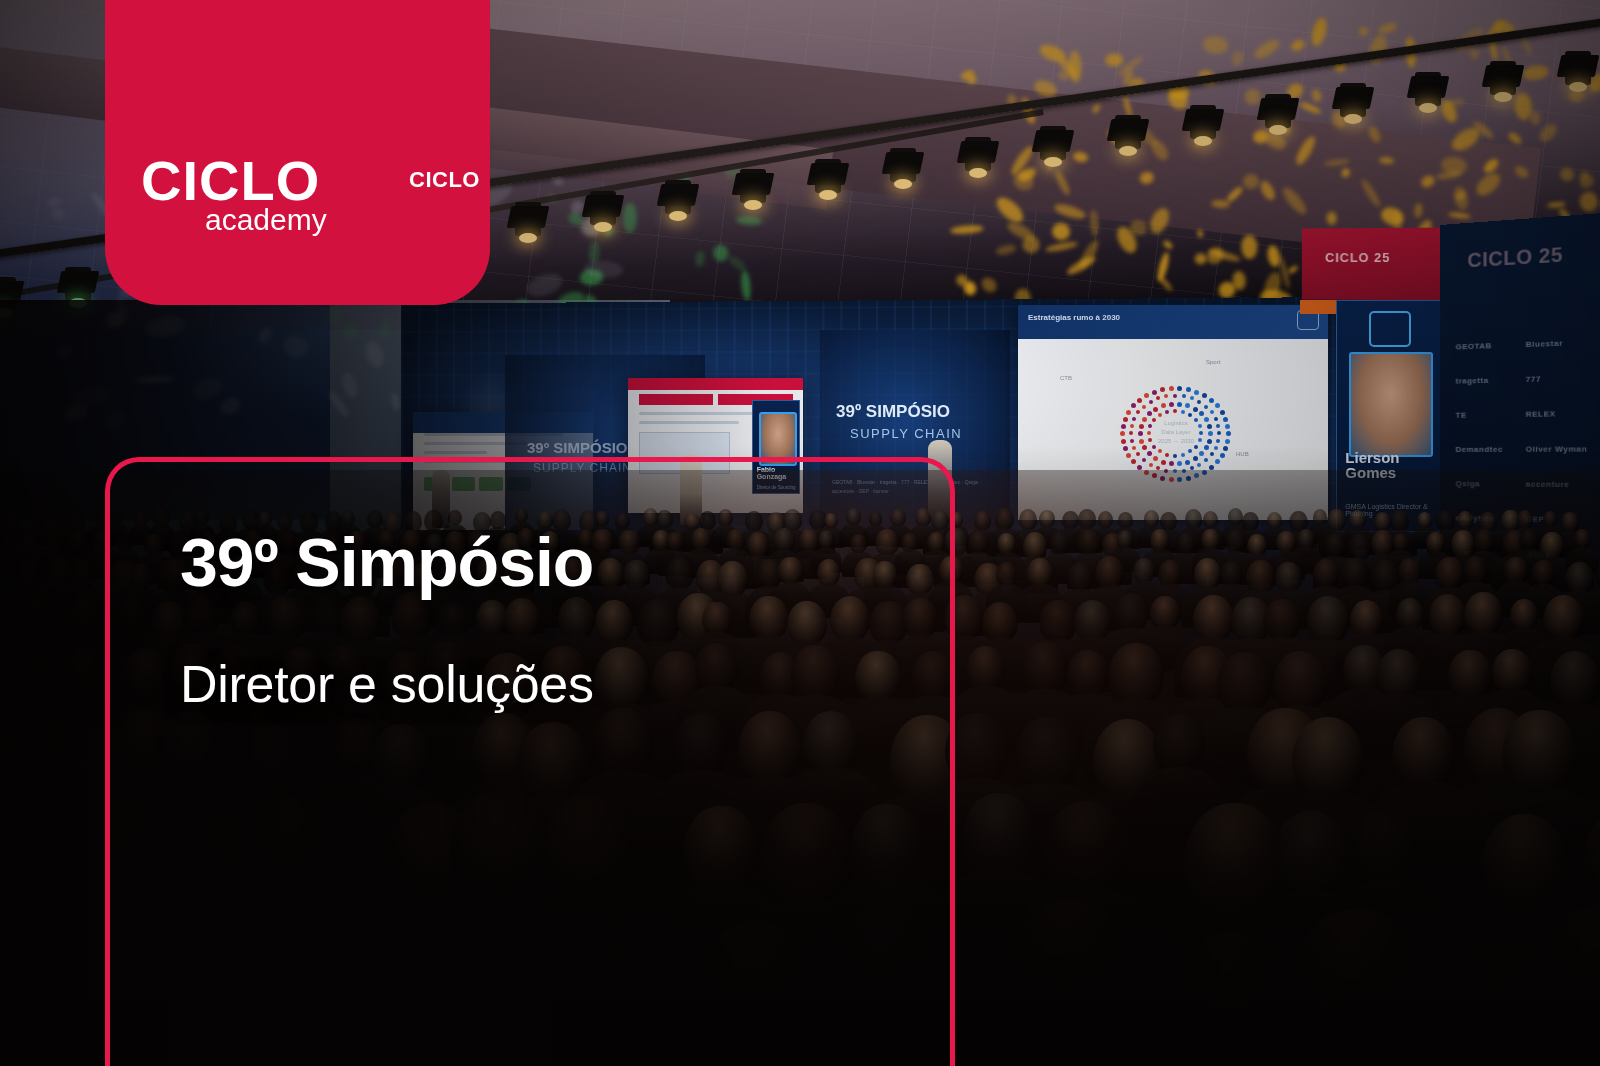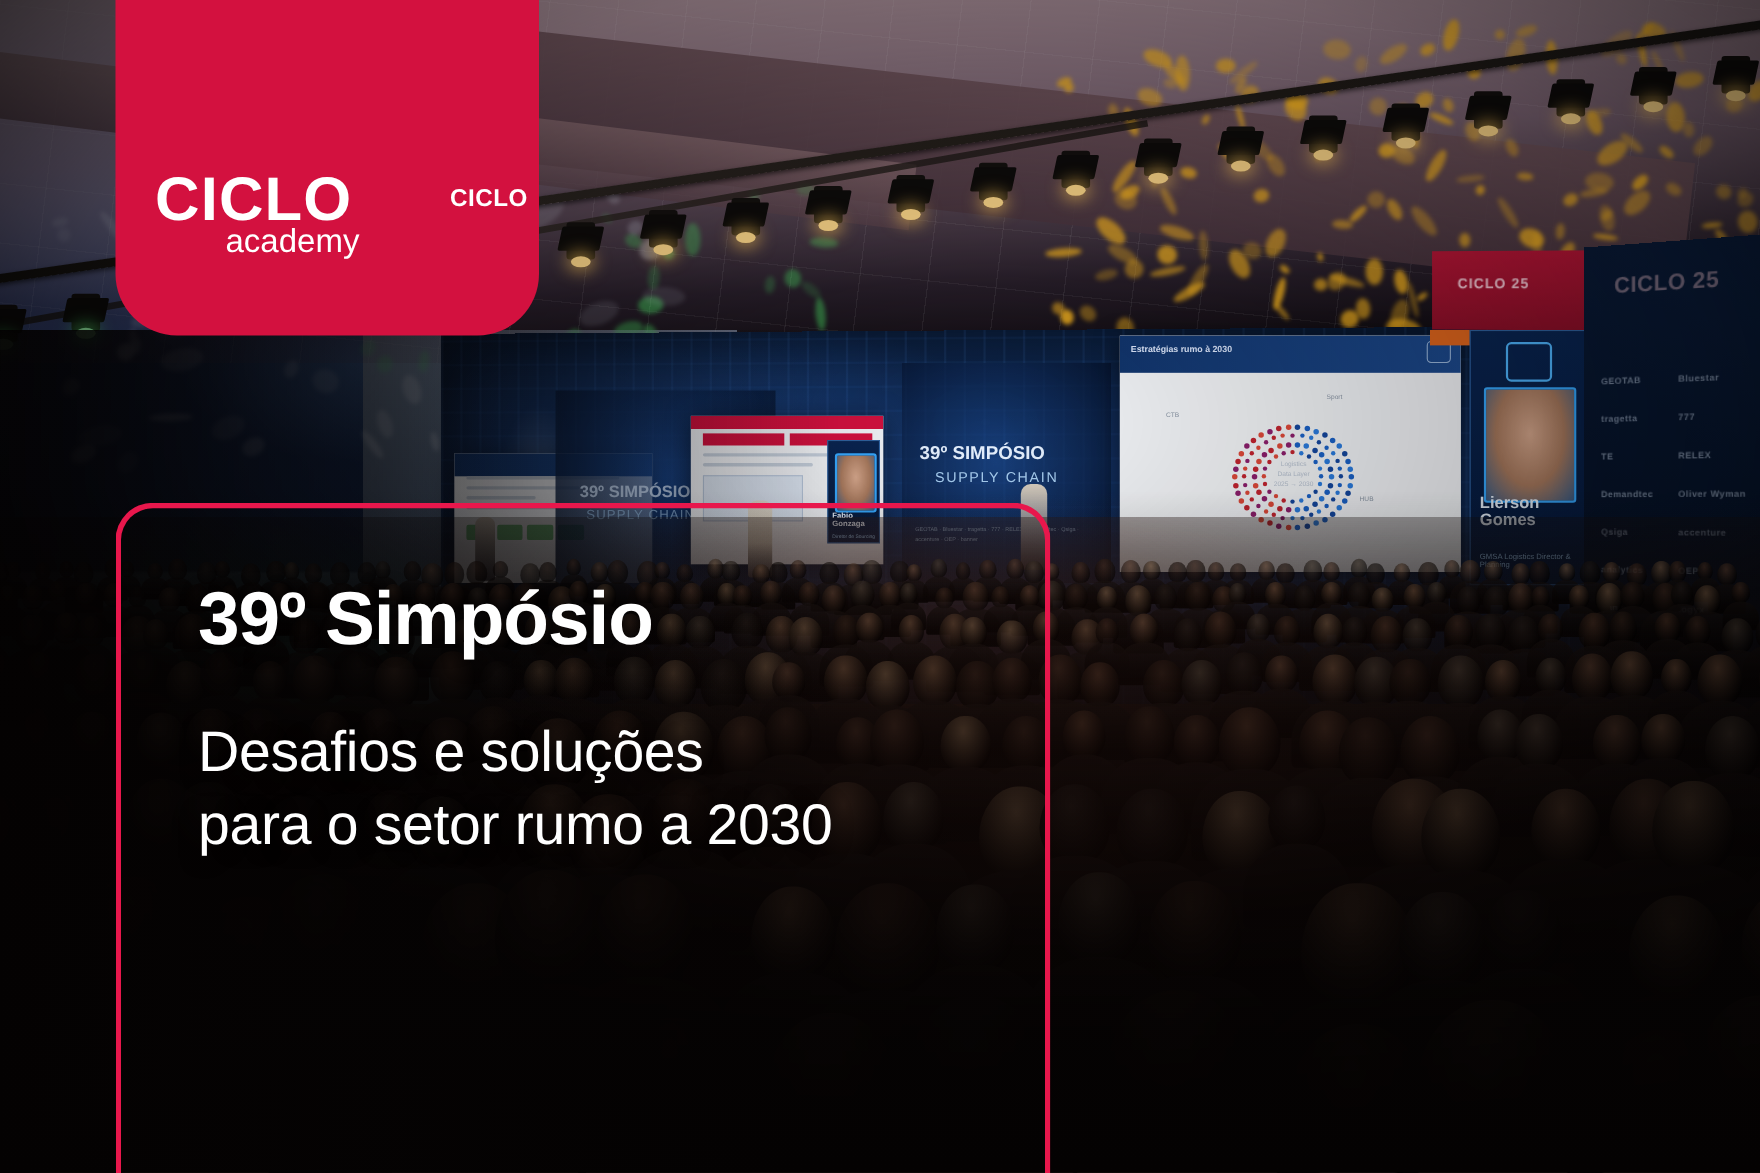--- a/index.html
+++ b/index.html
@@ -1477,18 +1477,17 @@
     </div>
   </div>
 
   <div class="frame"></div>
 
   <div class="copy">
     <h1 class="headline">
       <span class="nowrap">39º Simpósio</span>
     </h1>
     <p class="sub">
-      <span class="nowrap">Desafios e soluções</span>
-      <span class="nowrap">para o setor rumo a 2030</span>
+      <span class="nowrap">Diretor e soluções</span>
     </p>
   </div>
 
 </div>
 
 </body></html>

